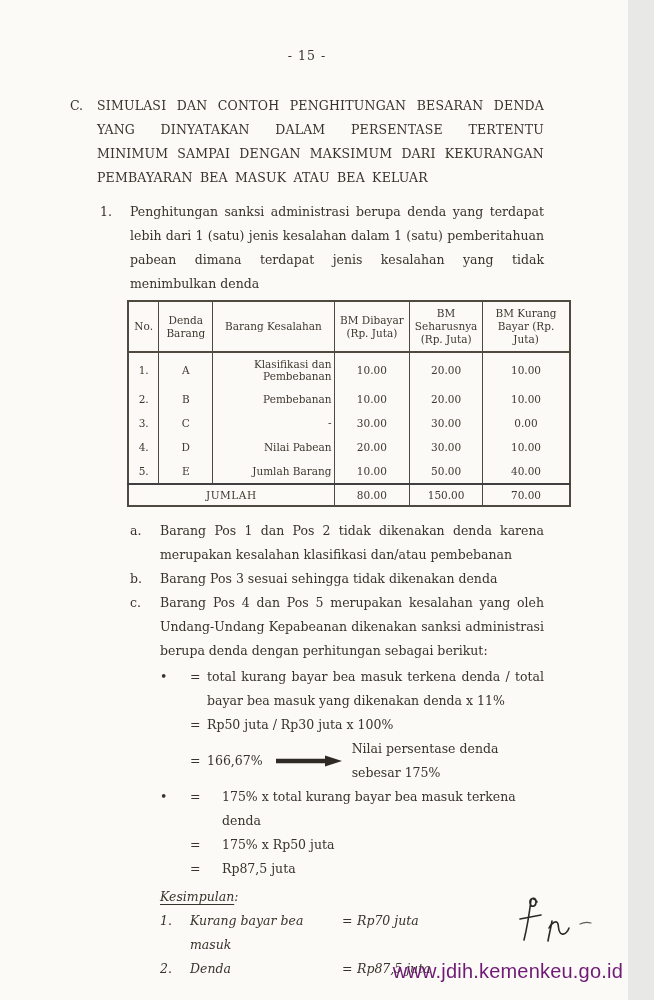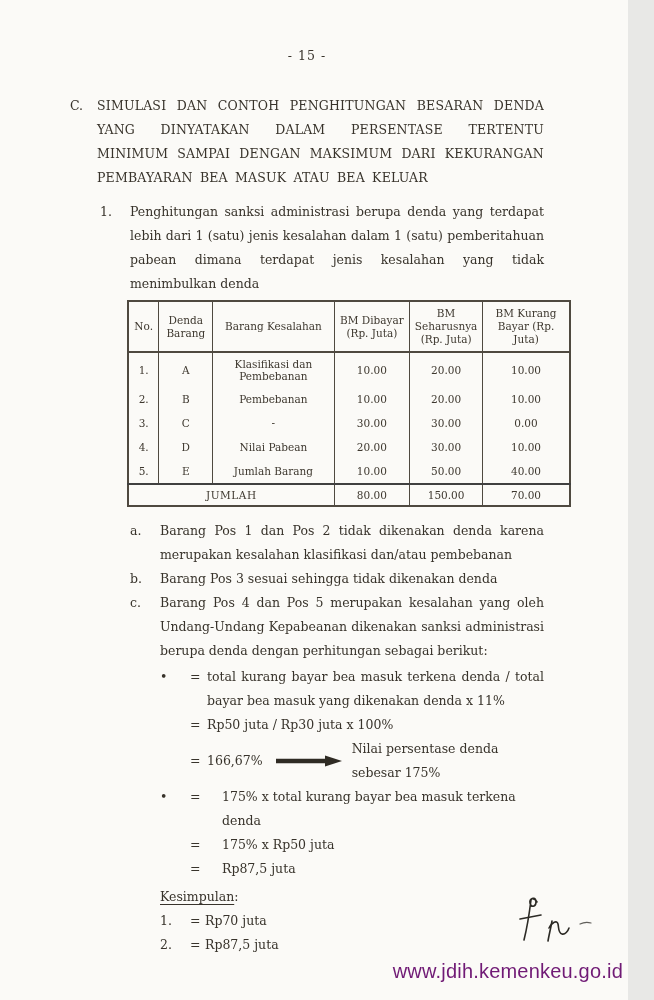--- a/index.html
+++ b/index.html
@@ -28,41 +28,41 @@
   table.tbl th{
     font-weight:normal;border:1px solid #4f4940;border-bottom:2px solid #4f4940;
     height:45px;padding:2px 1px;vertical-align:middle;
   }
   table.tbl td{
     border-left:1px solid #4f4940;border-right:1px solid #4f4940;
     vertical-align:middle;padding:0 2px;
   }
   table.tbl tr.r1 td{height:34px;}
   table.tbl tr.r td{height:24px;}
-  td.left{text-align:center;padding-left:8px;}
+  td.left{text-align:right;padding-left:8px;}
   table.tbl tr.foot td{border-top:2px solid #404040;height:20px;text-align:center;}
 
   .notes{margin:12px 0 0 60px;}
   .note{display:flex;}
   .note .lbl{width:30px;flex:0 0 30px;}
   .note .txt{flex:1;text-align:justify;}
 
   .bullets{margin:2px 0 0 90px;}
   .brow{display:flex;}
   .bdot{width:30px;flex:0 0 30px;}
   .bbody{flex:1;}
   .eqrow{display:flex;}
   .eqsign{width:17px;flex:0 0 17px;}
   .eqsign.wide{width:32px;flex:0 0 32px;}
   .eqtext{flex:1;text-align:justify;}
   .eqtext.nojust{text-align:left;}
   .eqline{display:flex;align-items:center;}
   .arrow{margin:0 9px 0 12px;flex:0 0 auto;}
 
-  .kes{margin:4px 0 8px 90px;}
+  .kes{margin:4px 0 8px 90px;font-style:italic;}
   .kes-h{text-decoration:underline;text-underline-offset:3px;}
   .kitem{display:flex;}
   .kitem .no{width:30px;flex:0 0 30px;}
   .kitem .klabel{width:152px;flex:0 0 152px;}
   .kitem .keq{width:15px;flex:0 0 15px;}
 
   .signature{position:absolute;right:26px;top:894px;}
   .watermark{
     position:absolute;right:5px;bottom:18px;
     font-family:"Liberation Sans","DejaVu Sans",sans-serif;
@@ -211,25 +211,27 @@
           <div class="eqtext nojust">Rp87,5 juta</div>
         </div>
       </div>
     </div>
   </div>
 
   <div class="kes">
     <div><span class="kes-h">Kesimpulan</span><span>:</span></div>
     <div class="kitem">
       <div class="no">1.</div>
+      <div class="klabel">Kurang bayar bea masuk</div>
       <div class="keq">=</div>
       <div>Rp70 juta</div>
     </div>
     <div class="kitem">
       <div class="no">2.</div>
+      <div class="klabel">Denda</div>
       <div class="keq">=</div>
       <div>Rp87,5 juta</div>
     </div>
   </div>
 
   <svg class="signature" width="92" height="58" viewBox="0 0 92 58">
     <g fill="none" stroke="#2c2a25" stroke-width="1.6" stroke-linecap="round">
       <path d="M27,8 C24,3 19,4 20,9 C21,14 26,13 26,8 C26,4 22,3 21,6 C20,14 18,30 14,46"></path>
       <path d="M10,25 L31,21"></path>
       <path d="M42,27 C41,33 39,41 38,47"></path>

